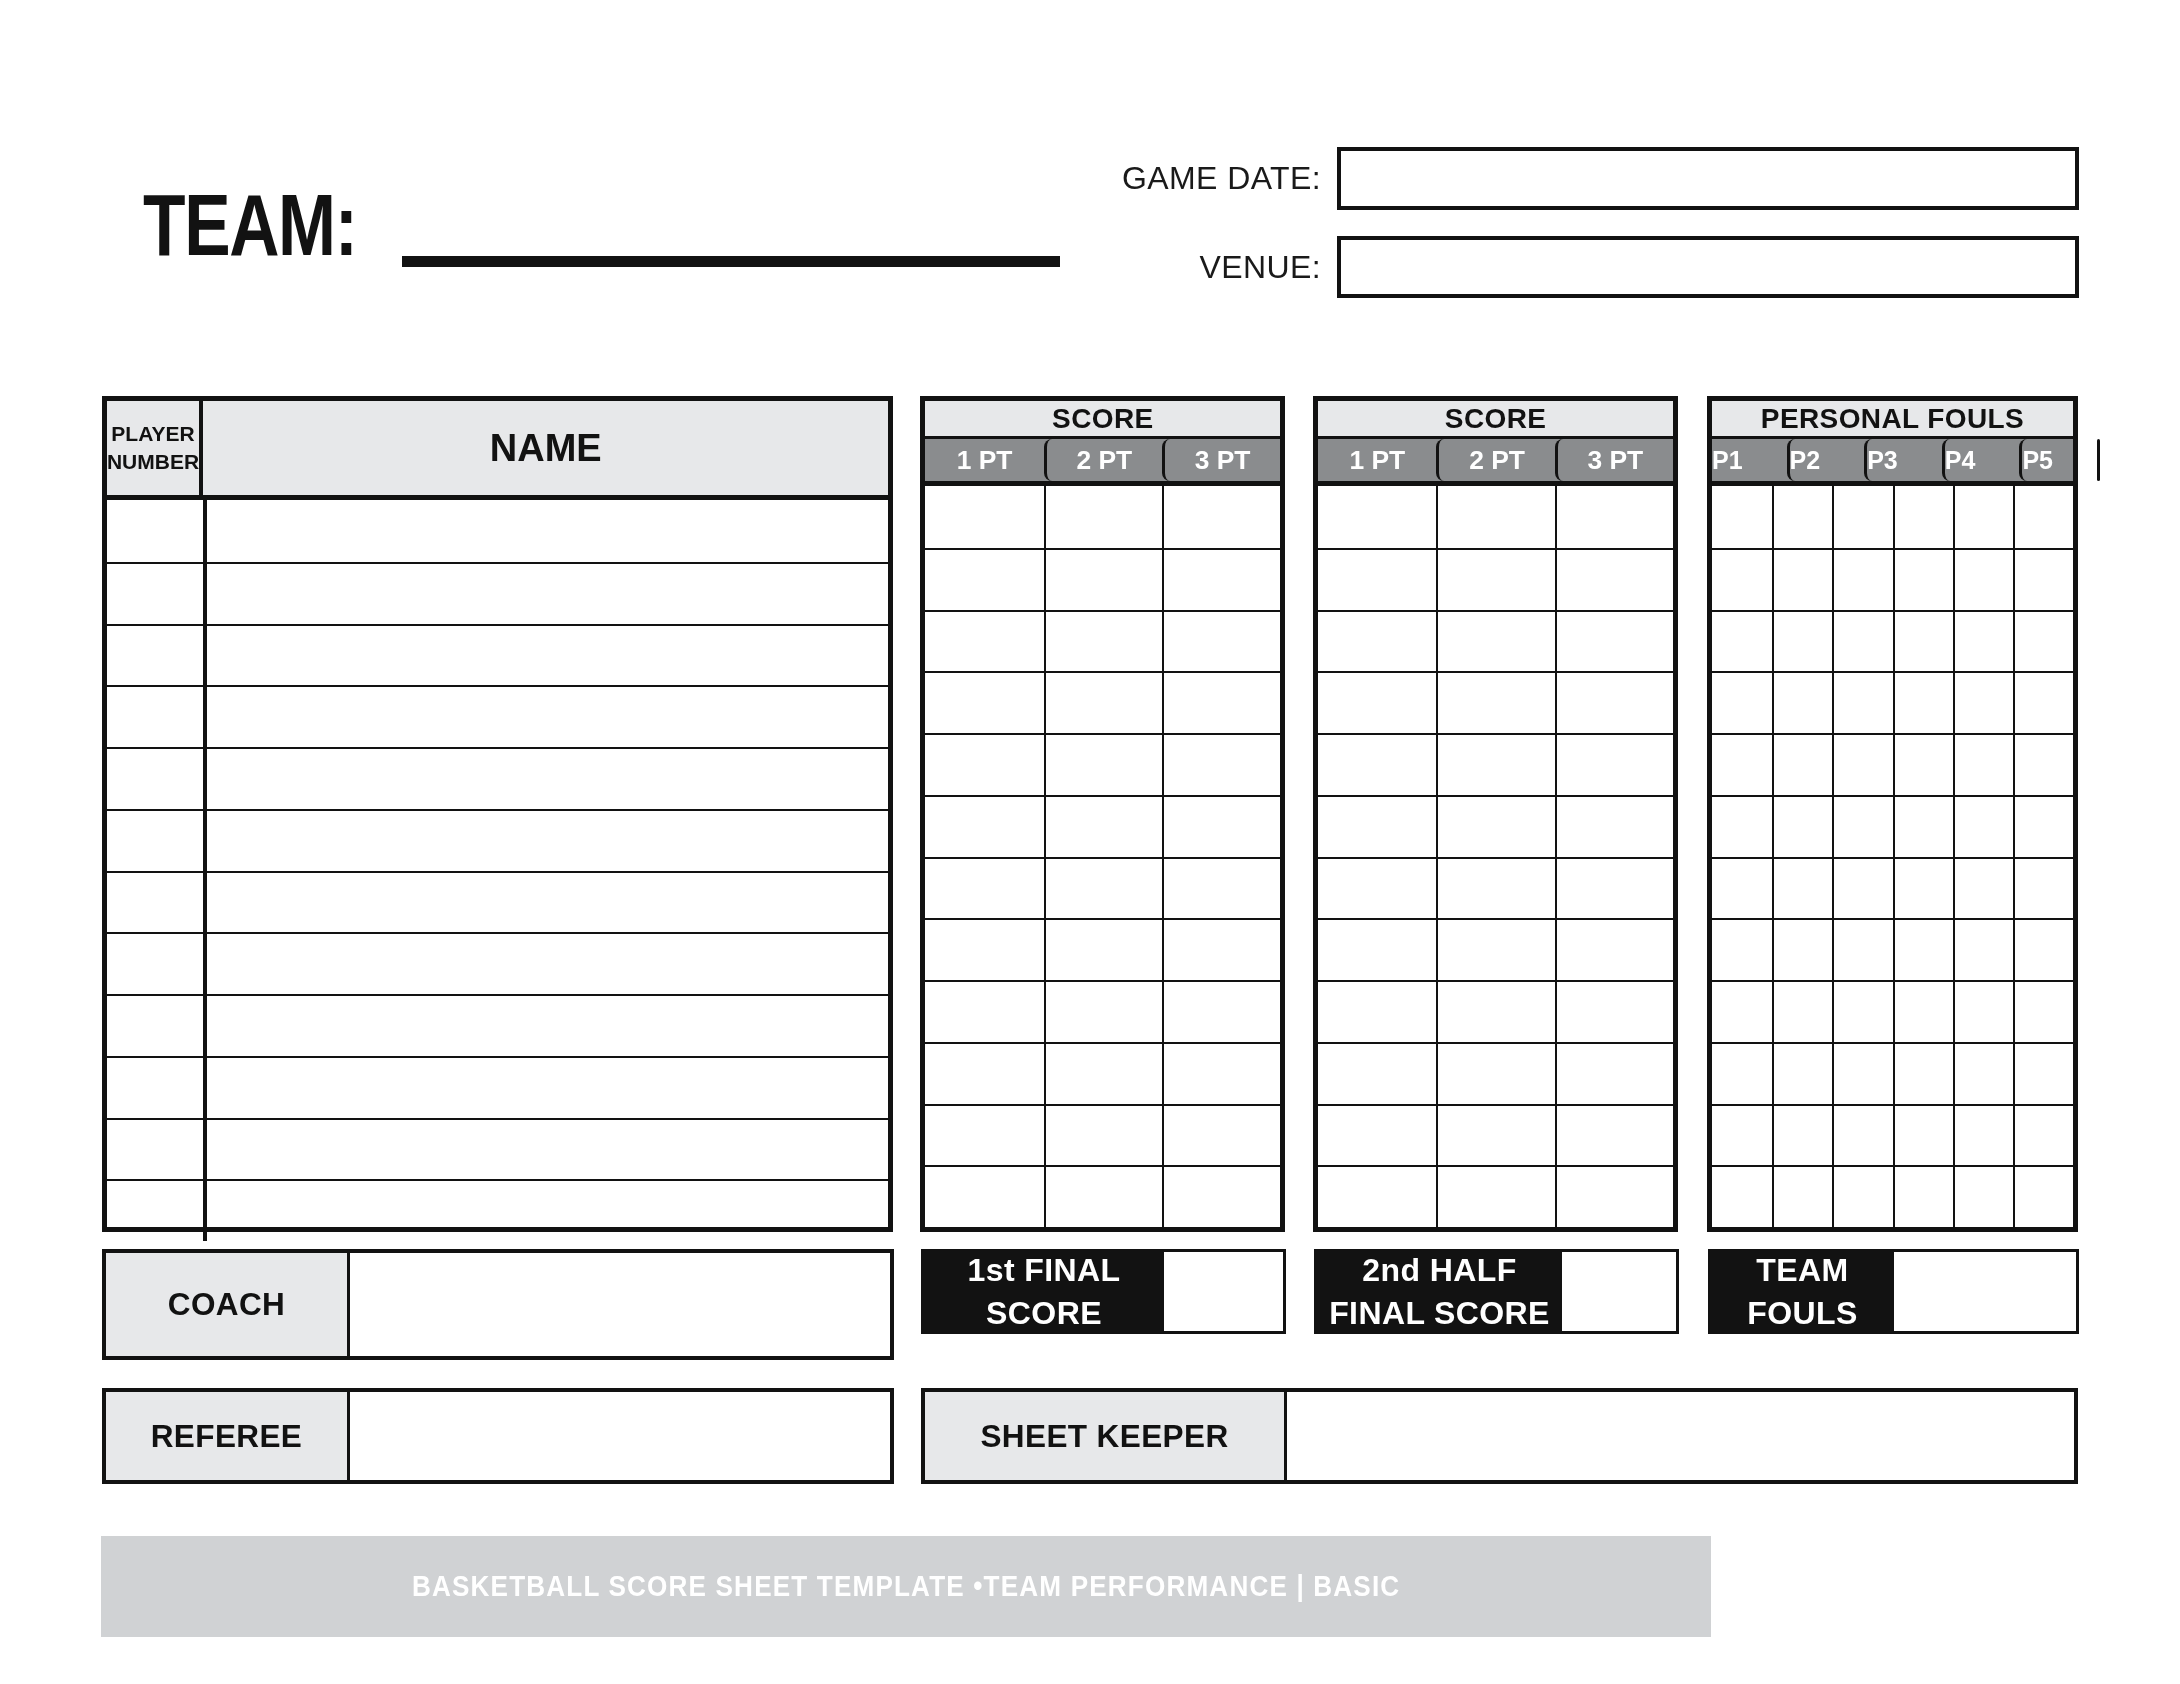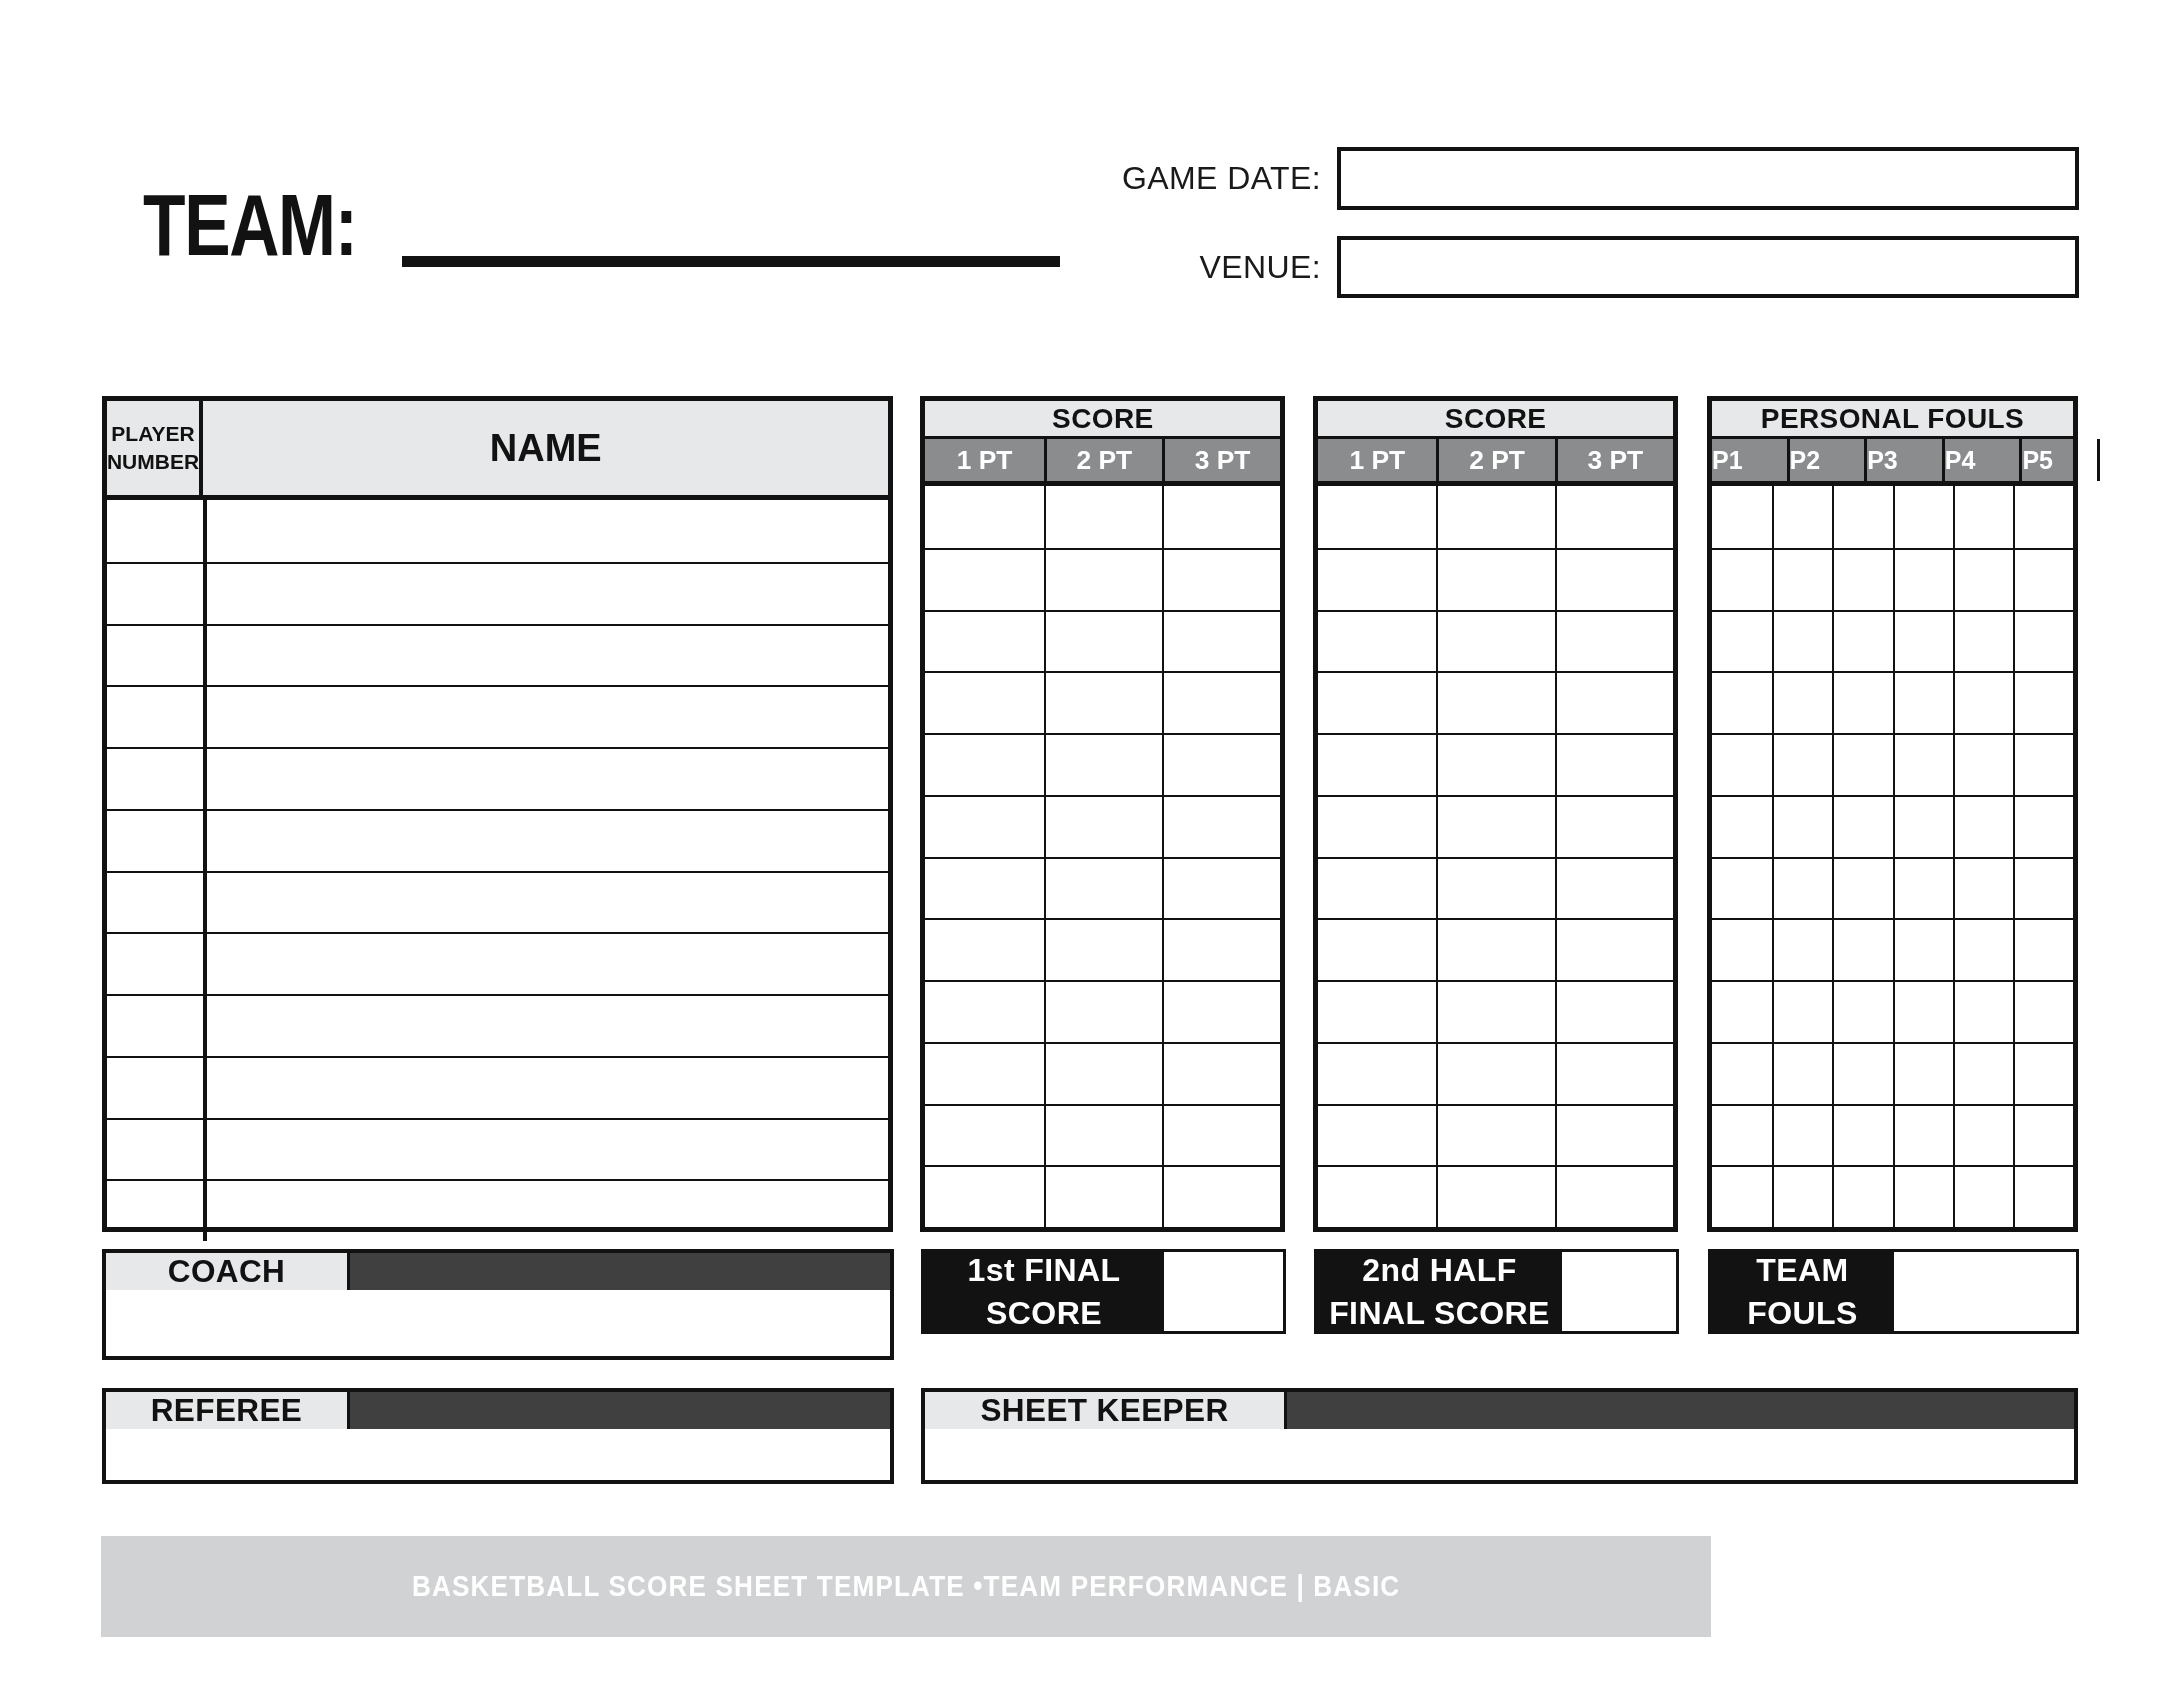--- a/index.html
+++ b/index.html
@@ -42,35 +42,35 @@
   .roster-header .nm{display:flex;align-items:center;justify-content:center;font-weight:700;font-size:38px;
     letter-spacing:0;}
   .nm .cond, .team-label .t{display:inline-block;}
 
   .sec-title{height:38px;border-bottom:3.4px solid var(--black);background:var(--light);
     display:flex;align-items:center;justify-content:center;font-weight:700;font-size:28px;letter-spacing:0.4px;}
   .sec-cols{height:47px;border-bottom:5.1px solid var(--black);background:var(--dark);display:grid;}
   .score-sec .sec-cols{grid-template-columns:repeat(3,1fr);}
   .fouls-sec .sec-cols{grid-template-columns:repeat(6,1fr);gap:44px;}
   .col-h{display:flex;align-items:center;justify-content:center;color:#ffffff;font-weight:700;font-size:26.4px;}
-  .col-h + .col-h{border-left:3.4px solid var(--black);}
+  .col-h + .col-h{border-left:3.4px solid var(--black);border-radius:8px;}
   .fouls-sec .col-h{font-size:25px;}
 
   .grid-body{height:741px;display:grid;}
   .grid-row{display:grid;}
   .grid-row + .grid-row{border-top:2.6px solid var(--black);}
   .roster .grid-row{grid-template-columns:96px 1fr;}
   .score-sec .grid-row{grid-template-columns:repeat(3,1fr);}
   .fouls-sec .grid-row{grid-template-columns:repeat(6,1fr);}
   .grid-cell + .grid-cell{border-left:2.6px solid var(--black);}
   .roster .grid-cell + .grid-cell{border-left:4.3px solid var(--black);}
 
   
   .summary{position:absolute;left:102px;top:1249px;width:1976px;height:111px;}
-  .labeled-block{position:absolute;top:0;border:4.3px solid var(--black);display:flex;background:#404040;flex-direction:column;}
+  .labeled-block{position:absolute;top:0;border:4.3px solid var(--black);display:flex;background:#404040;}
   .coach-block{left:0;width:792px;height:111px;}
   .block-label{background:var(--light);border-right:3.4px solid var(--black);display:flex;align-items:center;
     justify-content:center;font-weight:700;font-size:31.5px;letter-spacing:0.4px;}
   .coach-block .block-label{width:244px;}
   .block-input{flex:1;background:#fff;font-size:31px;display:flex;align-items:center;padding:0 13.6px;}
 
   .sum-group{position:absolute;top:0;height:85px;border:3.4px solid var(--black);display:flex;}
   .sum-group.g1{left:819px;width:365px;}
   .sum-group.g2{left:1212px;width:365px;}
   .sum-group.g3{left:1606px;width:371px;}

